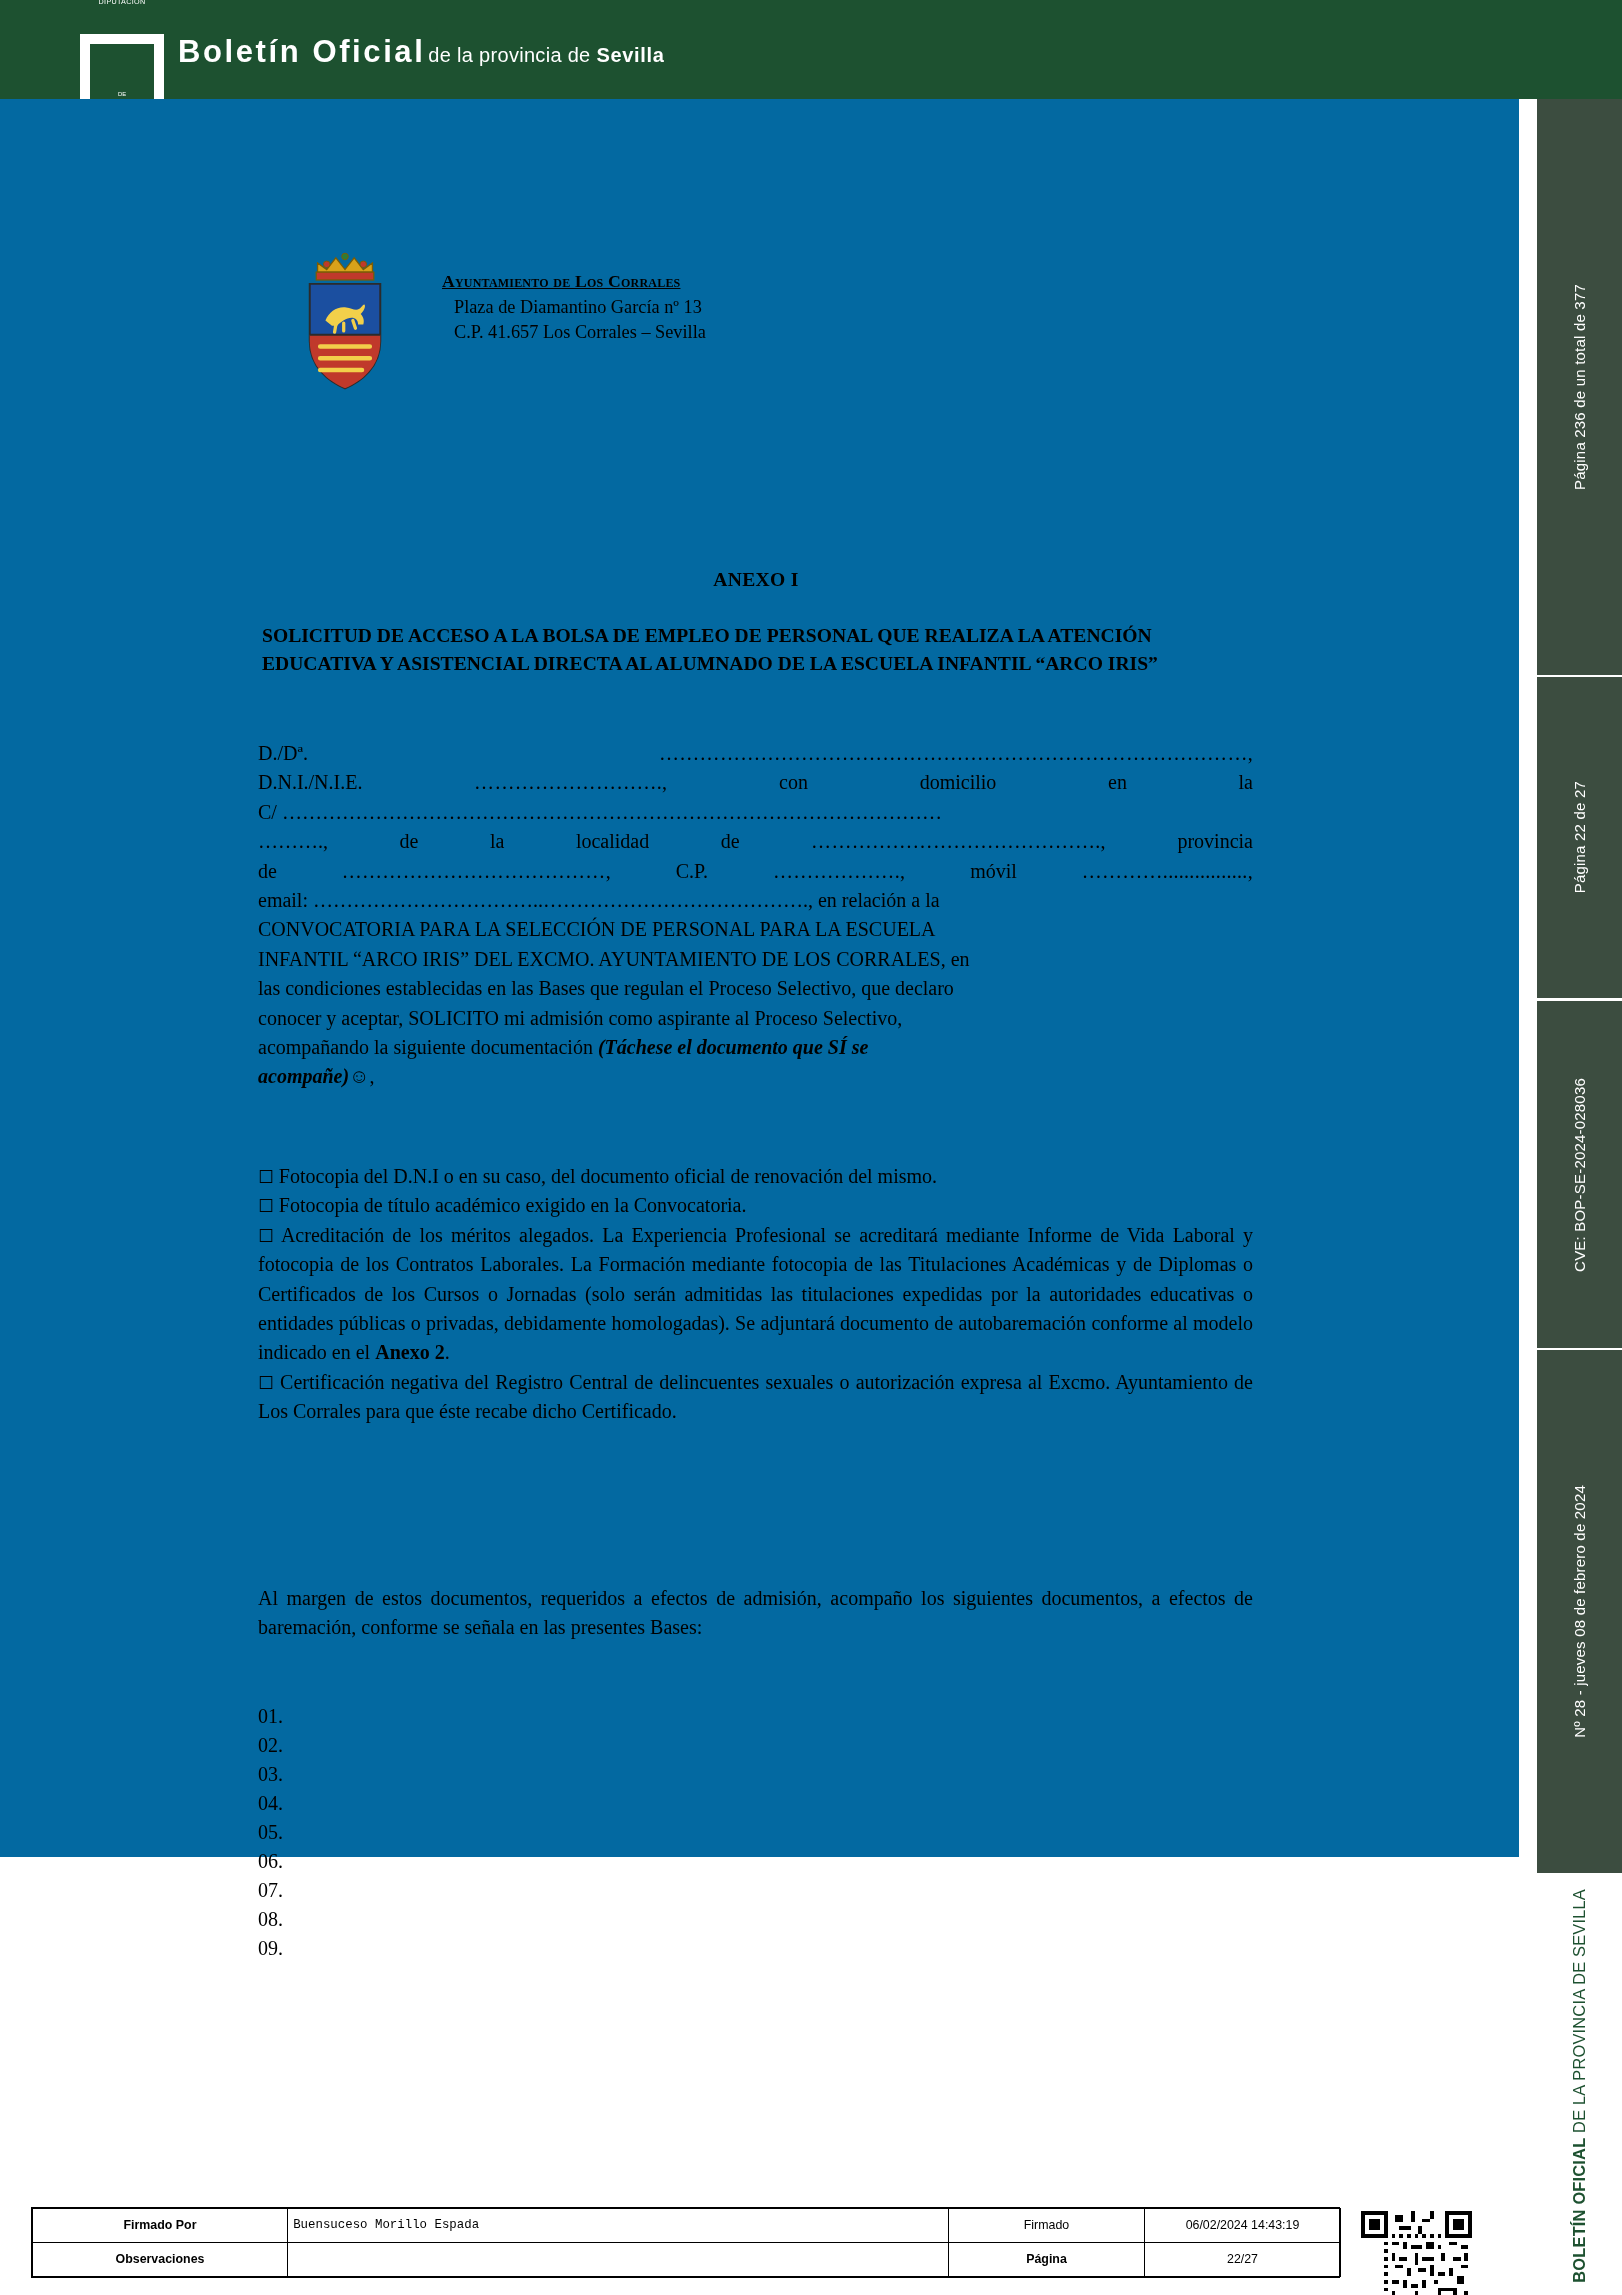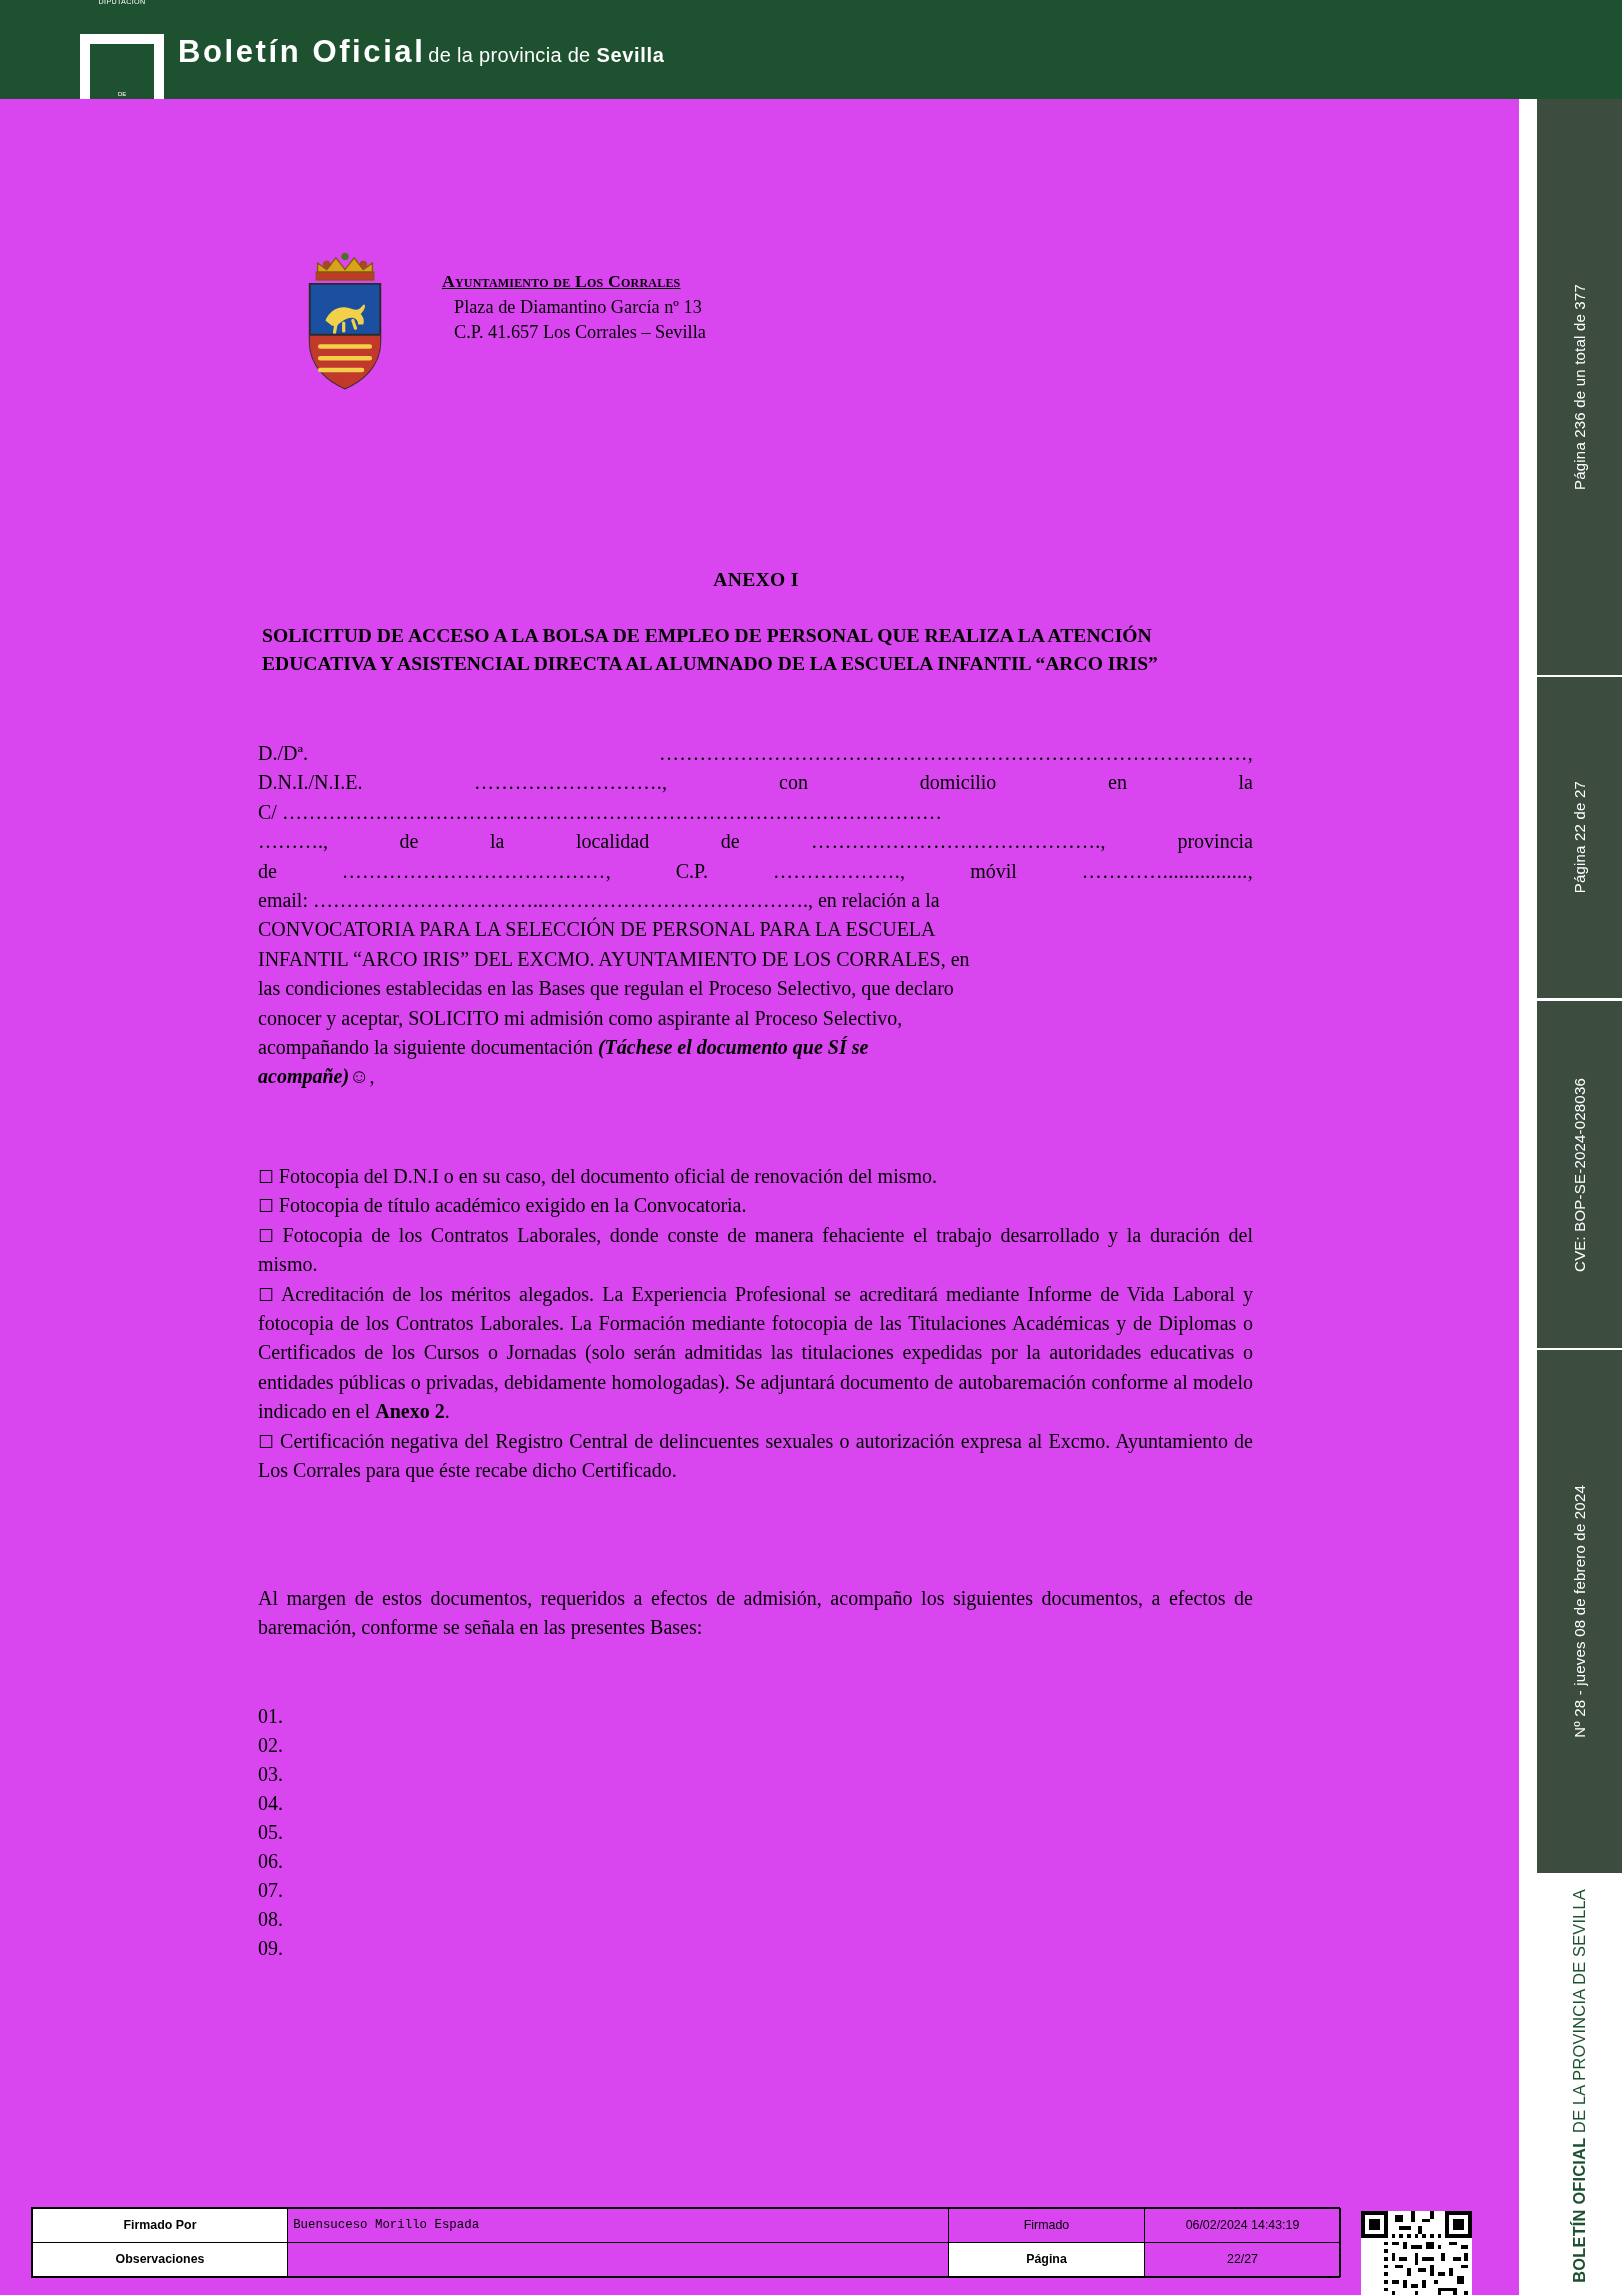--- a/index.html
+++ b/index.html
@@ -113,22 +113,22 @@
     width: 15.7px;
     height: 0.7px;
     background: #b9b9b9;
   }
 
   
   #page {
     position: absolute;
     left: 0; top: 99px;
     width: 1519px;
-    height: 2196px;
-    background: #d946ef;
+    height: 1758px;
+    background: #0369a1;
   }
 
   
   #letterhead {
     position: absolute;
     left: 298px;
     top: 144px;
     width: 916px;
   }
   #shield {
@@ -367,24 +367,20 @@
   </div>
 
   <div id="checklist" class="body-text">
     <p class="chk-item">
       <span class="box-glyph">☐</span>
       <span>Fotocopia del D.N.I o en su caso, del documento oficial de renovación del mismo.</span>
     </p>
     <p class="chk-item">
       <span class="box-glyph">☐</span>
       <span>Fotocopia de título académico exigido en la Convocatoria.</span>
-    </p>
-    <p class="chk-item">
-      <span class="box-glyph">☐</span>
-      <span>Fotocopia de los Contratos Laborales, donde conste de manera fehaciente el trabajo desarrollado y la duración del mismo.</span>
     </p>
     <p class="chk-item">
       <span class="box-glyph">☐</span>
       <span>Acreditación de los méritos alegados.  La Experiencia Profesional se acreditará mediante Informe de Vida Laboral y fotocopia de los Contratos Laborales.  La Formación mediante fotocopia de las Titulaciones Académicas y de Diplomas o Certificados de los Cursos o Jornadas (solo serán admitidas las titulaciones expedidas por la autoridades educativas o entidades públicas o privadas, debidamente homologadas).  Se adjuntará documento de autobaremación conforme al modelo indicado en el </span><span class="bold">Anexo 2</span><span>.</span>
     </p>
     <p class="chk-item">
       <span class="box-glyph">☐</span>
       <span>Certificación negativa del Registro Central de delincuentes sexuales o autorización expresa al Excmo. Ayuntamiento de Los Corrales para que éste recabe dicho Certificado.</span>
     </p>
   </div>

